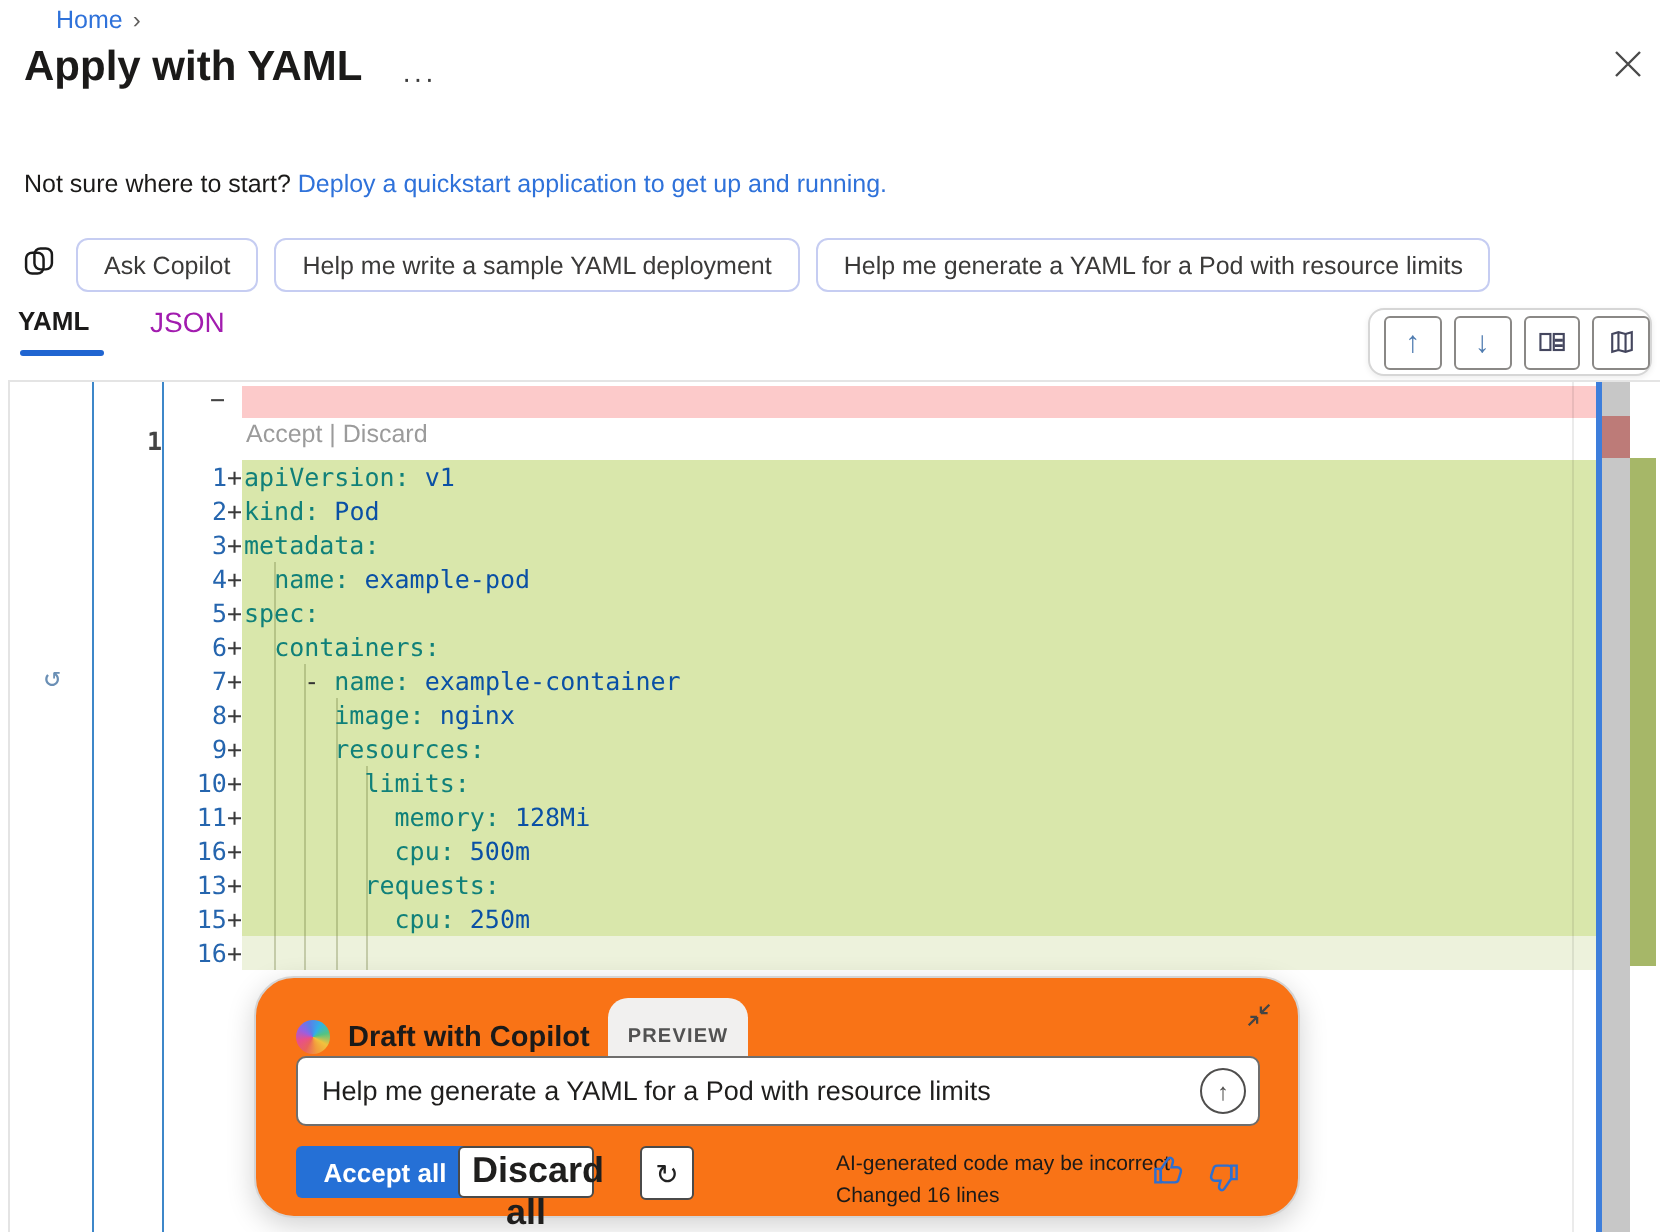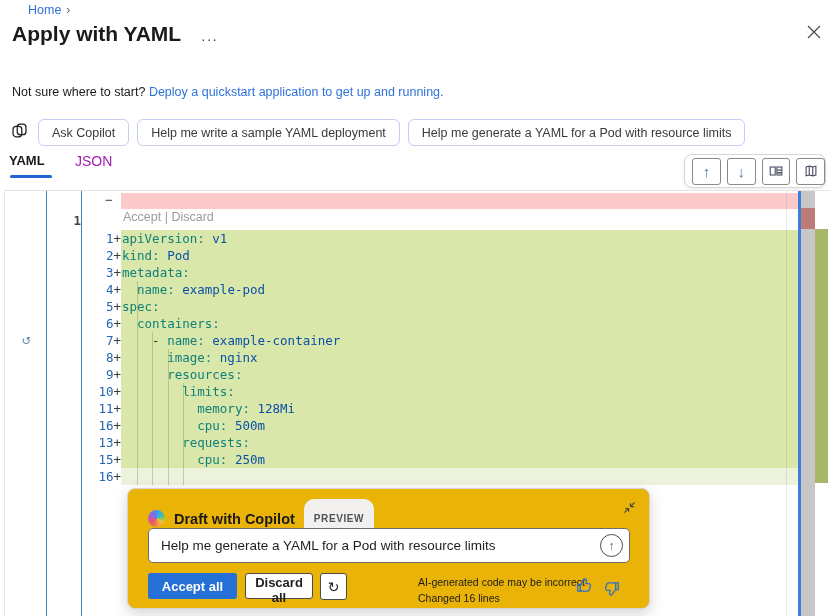--- a/index.html
+++ b/index.html
@@ -57,37 +57,37 @@
   .tok-val{color:var(--yaml-value);}
   .tok-dash{color:#333;}
   .iguide{width:1px;background:rgba(110,120,60,.32);z-index:2;}
   .col-ruler{left:781px;top:0;width:1px;height:426px;background:rgba(0,0,0,.08);}
   .sash{left:793px;top:0;width:3px;height:426px;background:var(--sash);cursor:ew-resize;}
   .rail{left:796px;top:0;width:14px;height:426px;background:var(--rail);cursor:pointer;}
   .rail-removed{left:796px;top:17px;width:14px;height:21px;background:var(--overview-removed);}
   .ov-added{left:810px;top:38px;width:13px;height:254px;background:var(--overview-added);}
 
   
-  .dialog{left:127px;top:488px;width:521px;height:119px;background:#eab308;border:1px solid #d4d4d4;border-radius:8px;
+  .dialog{left:127px;top:488px;width:521px;height:119px;background:#f97316;border:1px solid #d4d4d4;border-radius:20px;
           box-shadow:0 4px 14px rgba(0,0,0,.18);z-index:20;}
   .dlg-header{left:20px;top:10px;display:flex;align-items:center;gap:9px;}
   .copilot-logo{width:17px;height:17px;border-radius:50%;
      background:conic-gradient(from 210deg,#e8625d,#e94f8a,#9b5fe0,#5a7fe8,#31b0e8,#53c383,#f2c13d,#f29c3d,#e8625d);}
   .dlg-title{font-size:14.5px;font-weight:700;color:#1b1a19;}
   .badge{background:#f1f0ef;color:#525252;font-size:10px;font-weight:700;letter-spacing:.6px;
          border-radius:10px;padding:14px 10px;}
   .collapse-btn{right:12px;top:11px;cursor:pointer;}
   .dlg-input{left:20px;top:39px;width:482px;height:35px;border:1px solid #6f6e6d;border-radius:5px;box-sizing:border-box;
              font-family:"Liberation Sans",sans-serif;font-size:13.5px;color:#1f1e1d;padding:0 40px 0 12px;outline:none;}
   .send-btn{left:472px;top:45px;width:23px;height:23px;border:1.4px solid #4f4e4d;border-radius:50%;box-sizing:border-box;
             display:flex;align-items:center;justify-content:center;font-size:12px;color:#4f4e4d;cursor:pointer;background:#fff;}
   .btn-accept{left:20px;top:84px;width:89px;height:26px;background:var(--primary-button);color:#fff;border:none;
               border-radius:3px;font-size:13px;font-weight:700;cursor:pointer;font-family:"Liberation Sans",sans-serif;}
-  .btn-discard{left:117px;top:84px;width:68px;height:26px;background:#fff;color:#1f1e1d;border:1px solid #4a4a4a;
-               border-radius:3px;font-size:13px;font-weight:700;cursor:pointer;font-family:"Liberation Sans",sans-serif;box-sizing:border-box;}
+  .btn-discard{left:101px;top:84px;width:68px;height:26px;background:#fff;color:#1f1e1d;border:1px solid #4a4a4a;
+               border-radius:3px;font-size:18px;font-weight:700;cursor:pointer;font-family:"Liberation Sans",sans-serif;box-sizing:border-box;}
   .btn-refresh{left:192px;top:84px;width:27px;height:27px;background:#fff;border:1px solid #4a4a4a;border-radius:3px;
                display:flex;align-items:center;justify-content:center;font-size:14px;color:#222;cursor:pointer;box-sizing:border-box;}
   .disclaimer{left:290px;top:85px;font-size:10.5px;color:#1b1a19;line-height:16px;}
   .thumb{cursor:pointer;}
   .thumb-up{left:448px;top:87px;}
   .thumb-down{left:474px;top:91px;}
 </style>
 </head>
 <body>
 

